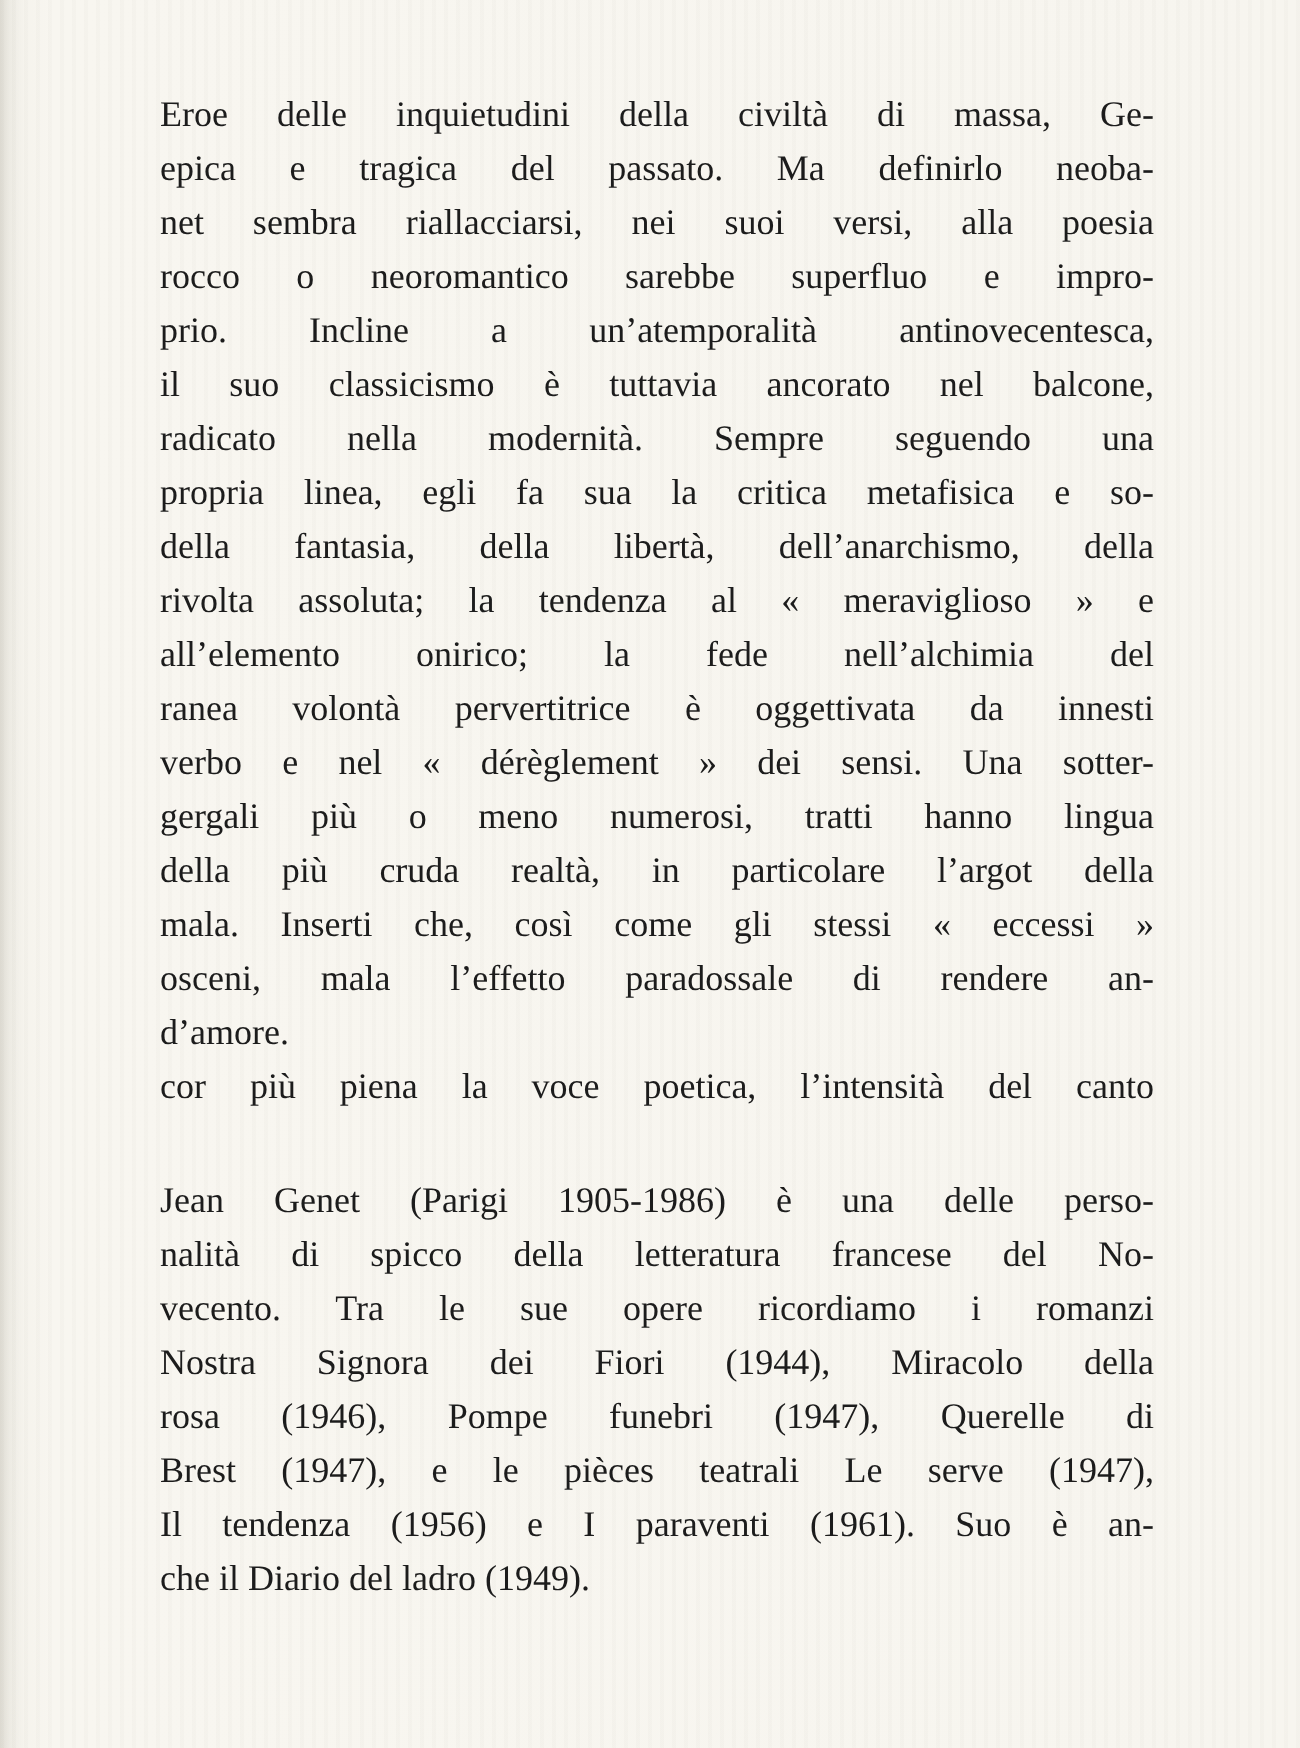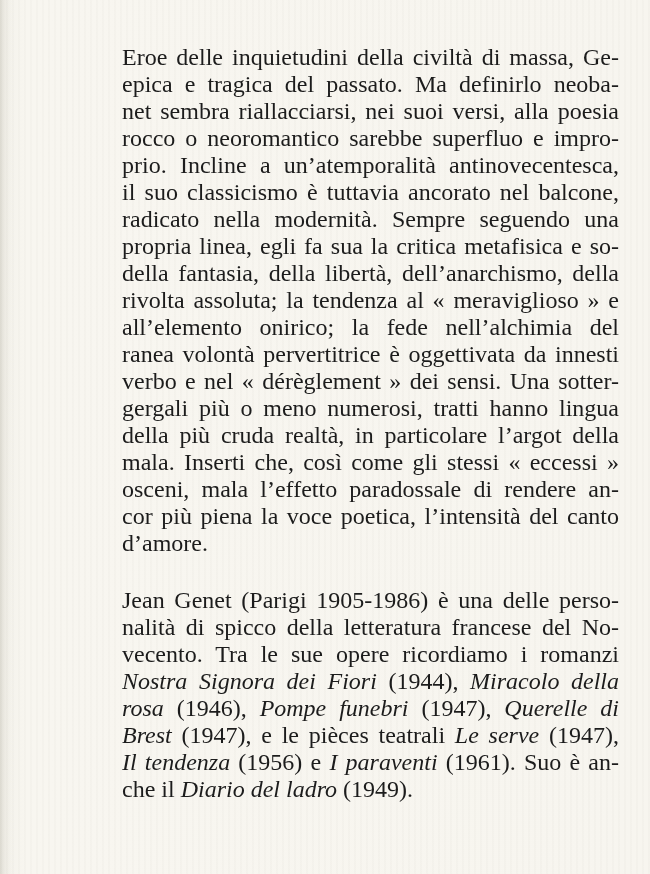--- a/index.html
+++ b/index.html
@@ -31,37 +31,36 @@
       rgba(130,125,110,0.18) 0px,
       rgba(130,125,110,0.06) 5px,
       rgba(130,125,110,0.0) 12px);
   }
   .textblock {
     position: absolute;
     left: 80px;
     top: 44px;
     width: 497px;
     color: #1c1c1c;
-    font-size: 24px;
+    font-size: 18px;
     line-height: 27px;
-    margin-left: 42px;
   }
   .para { margin: 0; }
   .para.bio { margin-top: 30px; }
   .ln {
     text-align: justify;
     text-align-last: justify;
     white-space: normal;
     height: 27px;
     overflow: hidden;
   }
   .ln.lastln {
     text-align-last: left;
   }
-  .it { font-style: italic; }
+  .it { }
 </style>
 </head>
 <body>
 
 <div class="scan">
   <div class="edge"></div>
 
   <div class="textblock">
 
     <div class="para">
@@ -75,22 +74,22 @@
       <div class="ln">propria linea, egli fa sua la critica metafisica e so-</div>
       <div class="ln">della fantasia, della libertà, dell’anarchismo, della</div>
       <div class="ln">rivolta assoluta; la tendenza al « meraviglioso » e</div>
       <div class="ln">all’elemento onirico; la fede nell’alchimia del</div>
       <div class="ln">ranea volontà pervertitrice è oggettivata da innesti</div>
       <div class="ln">verbo e nel « dérèglement » dei sensi. Una sotter-</div>
       <div class="ln">gergali più o meno numerosi, tratti hanno lingua</div>
       <div class="ln">della più cruda realtà, in particolare l’argot della</div>
       <div class="ln">mala. Inserti che, così come gli stessi « eccessi »</div>
       <div class="ln">osceni, mala l’effetto paradossale di rendere an-</div>
+      <div class="ln lastln">d’amore.</div>
       <div class="ln">cor più piena la voce poetica, l’intensità del canto</div>
-      <div class="ln lastln">d’amore.</div>
     </div>
 
     <div class="para bio">
       <div class="ln"><span>Jean Genet (Parigi 1905-1986) è una delle perso-</span></div>
       <div class="ln"><span>nalità di spicco della letteratura francese del No-</span></div>
       <div class="ln"><span>vecento. Tra le sue opere ricordiamo i romanzi</span></div>
       <div class="ln"><span class="it">Nostra Signora dei Fiori</span><span> (1944), </span><span class="it">Miracolo della</span></div>
       <div class="ln"><span class="it">rosa</span><span> (1946), </span><span class="it">Pompe funebri</span><span> (1947), </span><span class="it">Querelle di</span></div>
       <div class="ln"><span class="it">Brest</span><span> (1947), e le pièces teatrali </span><span class="it">Le serve</span><span> (1947),</span></div>
       <div class="ln"><span class="it">Il tendenza</span><span> (1956) e </span><span class="it">I paraventi</span><span> (1961). Suo è an-</span></div>

